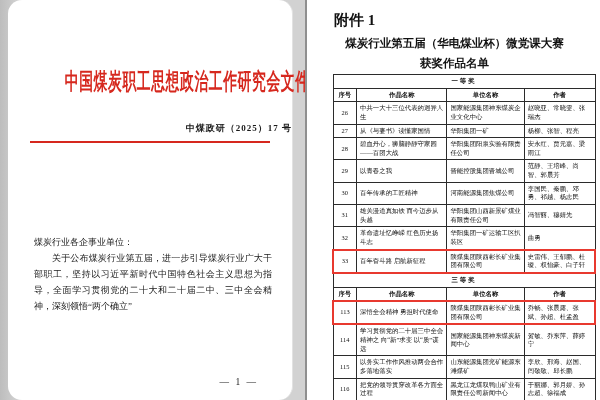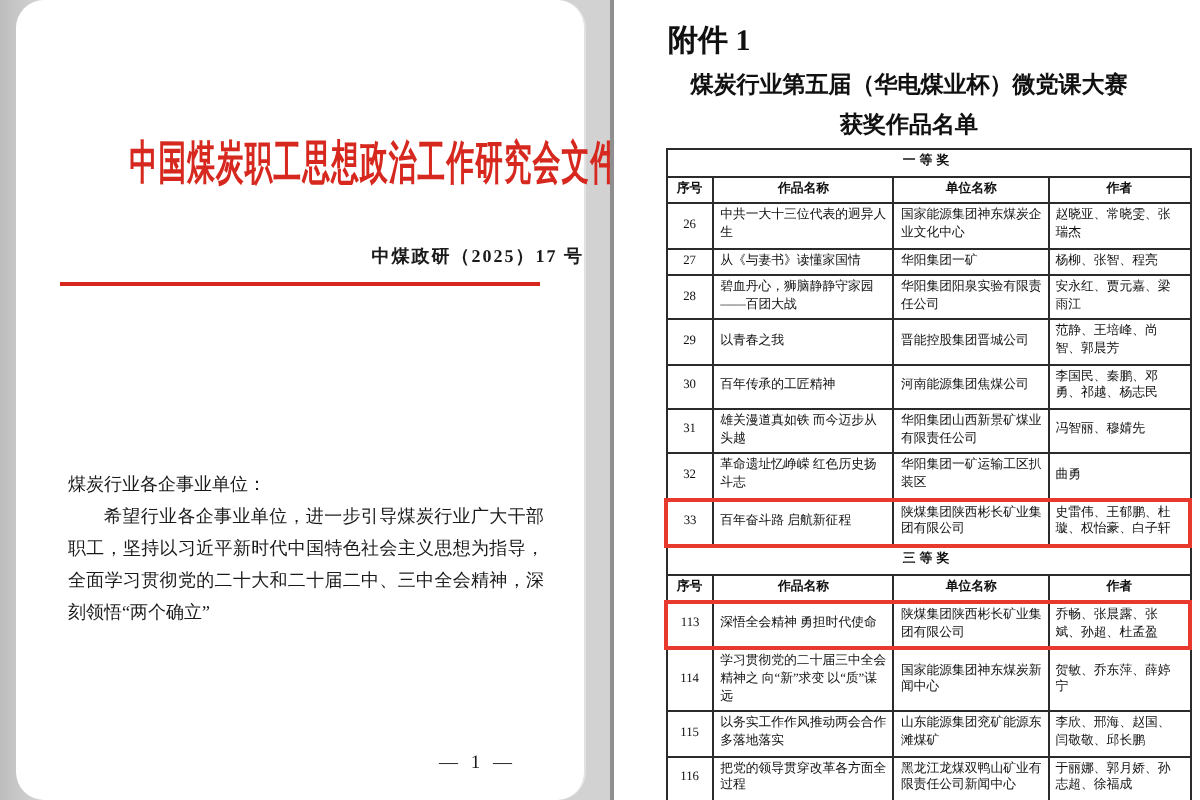--- a/index.html
+++ b/index.html
@@ -49,21 +49,21 @@
 
 <div class="canvas">
 
   <div class="page page-left">
     <div class="masthead">中国煤炭职工思想政治工作研究会文件</div>
     <div class="docnum">中煤政研（2025）17 号</div>
     <div class="redline"></div>
     <div class="body-text">
       <div>煤炭行业各企事业单位：</div>
       <div id="left-paras">
-          <div class="para">希望行业各企事业单位，进一步引导煤炭行业广大干部职工，坚持以习近平新时代中国特色社会主义思想为指导，全面学习贯彻党的二十大和二十届二中、三中全会精神，深刻领悟“两个确立”</div>
+          <div class="para">关于公布煤炭行业第五届，进一步引导煤炭行业广大干部职工，坚持以习近平新时代中国特色社会主义思想为指导，全面学习贯彻党的二十大和二十届二中、三中全会精神，深刻领悟“两个确立”</div>
         </div>
     </div>
     <div class="pagenum">— 1 —</div>
   </div>
 
   <div class="page page-right">
     <div class="attach">附件 1</div>
     <div class="r-title">
       <div>煤炭行业第五届（华电煤业杯）微党课大赛</div>
       <div>获奖作品名单</div>

